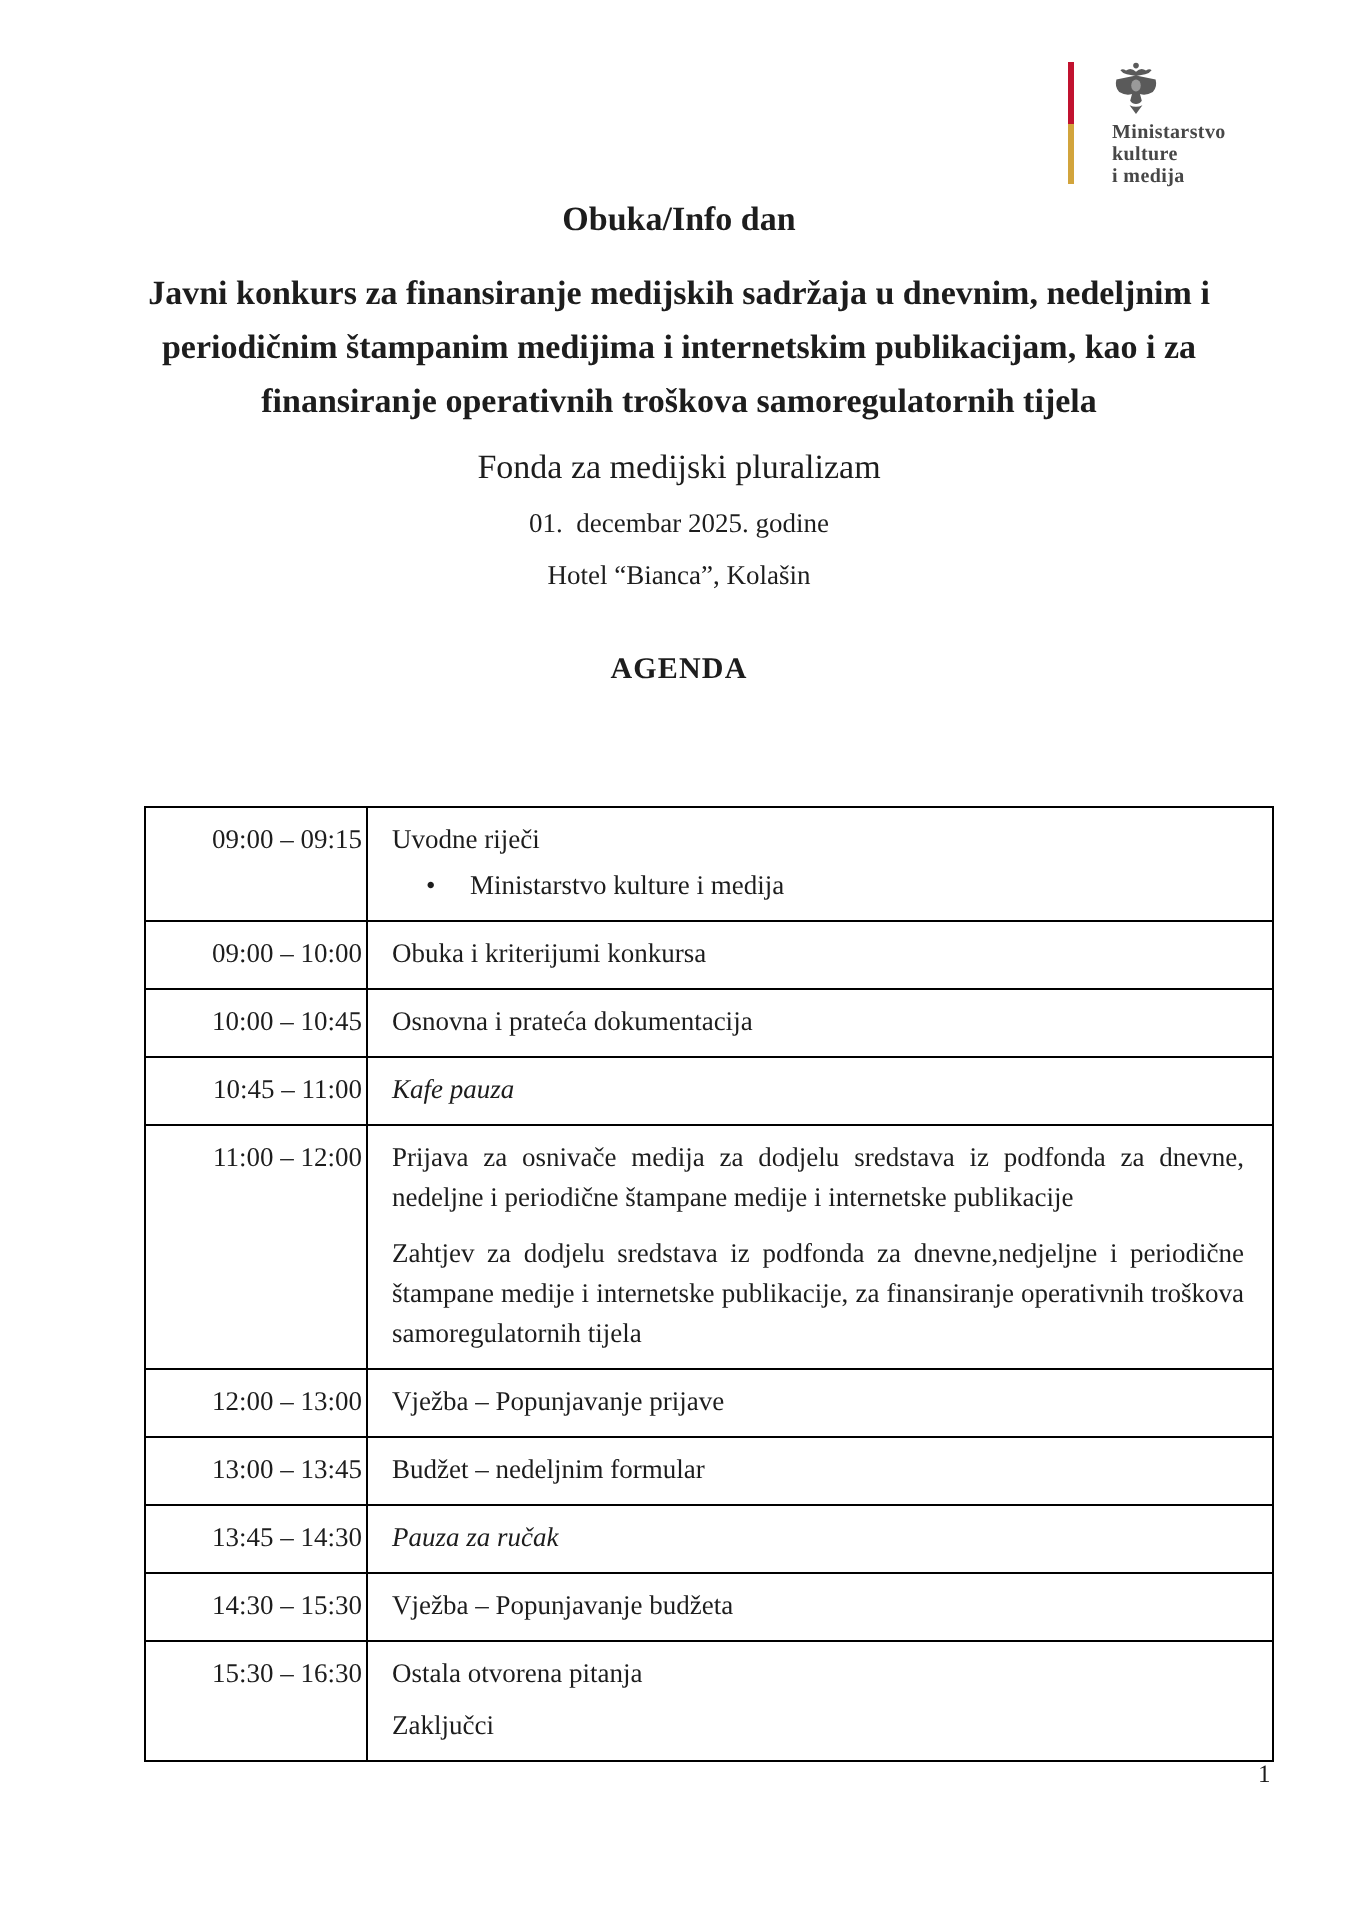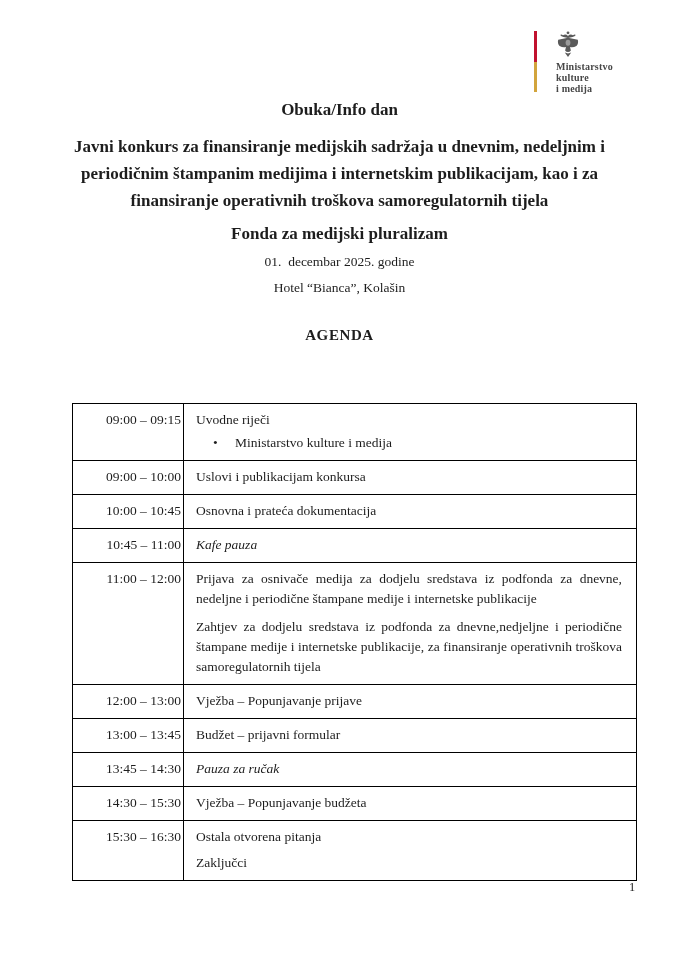--- a/index.html
+++ b/index.html
@@ -37,21 +37,21 @@
   
   .header { text-align: center; padding-top: 100px; }
   .event-type { font-size: 17px; font-weight: 700; margin: 0; }
   .main-title {
     font-size: 17px;
     font-weight: 700;
     margin: 13px auto 0;
     width: 592px;
     line-height: 27px;
   }
-  .fund-title { font-size: 17px; font-weight: 700; margin: 10px 0 0; }
+  .fund-title { font-size: 17px; font-weight: 400; margin: 10px 0 0; }
   .date-line  { font-size: 13.5px; margin: 10px 0 0; white-space: pre-wrap; }
   .venue-line { font-size: 13.5px; margin: 10px 0 0; }
   .agenda-heading { font-size: 15px; font-weight: 700; letter-spacing: 0.6px; margin: 31px 0 0; }
 
   
   .agenda-table {
     position: absolute;
     left: 72px;
     top: 403px;
     width: 565px;
@@ -125,21 +125,21 @@
             <p>Uvodne riječi</p>
             <div class="bullet-line">
               <span class="bullet">•</span>
               <span>Ministarstvo kulture i medija</span>
             </div>
           </td>
         </tr>
         <tr>
           <td class="time-cell">09:00 – 10:00</td>
           <td class="content-cell">
-            <p>Uslovi i publikacijam konkursa</p>
+            <p>Obuka i kriterijumi konkursa</p>
           </td>
         </tr>
         <tr>
           <td class="time-cell">10:00 – 10:45</td>
           <td class="content-cell">
             <p>Osnovna i prateća dokumentacija</p>
           </td>
         </tr>
         <tr>
           <td class="time-cell">10:45 – 11:00</td>
@@ -156,21 +156,21 @@
         </tr>
         <tr>
           <td class="time-cell">12:00 – 13:00</td>
           <td class="content-cell">
             <p>Vježba – Popunjavanje prijave</p>
           </td>
         </tr>
         <tr>
           <td class="time-cell">13:00 – 13:45</td>
           <td class="content-cell">
-            <p>Budžet – prijavni formular</p>
+            <p>Budžet – nedeljnim formular</p>
           </td>
         </tr>
         <tr>
           <td class="time-cell">13:45 – 14:30</td>
           <td class="content-cell">
             <p class="italic">Pauza za ručak</p>
           </td>
         </tr>
         <tr>
           <td class="time-cell">14:30 – 15:30</td>

